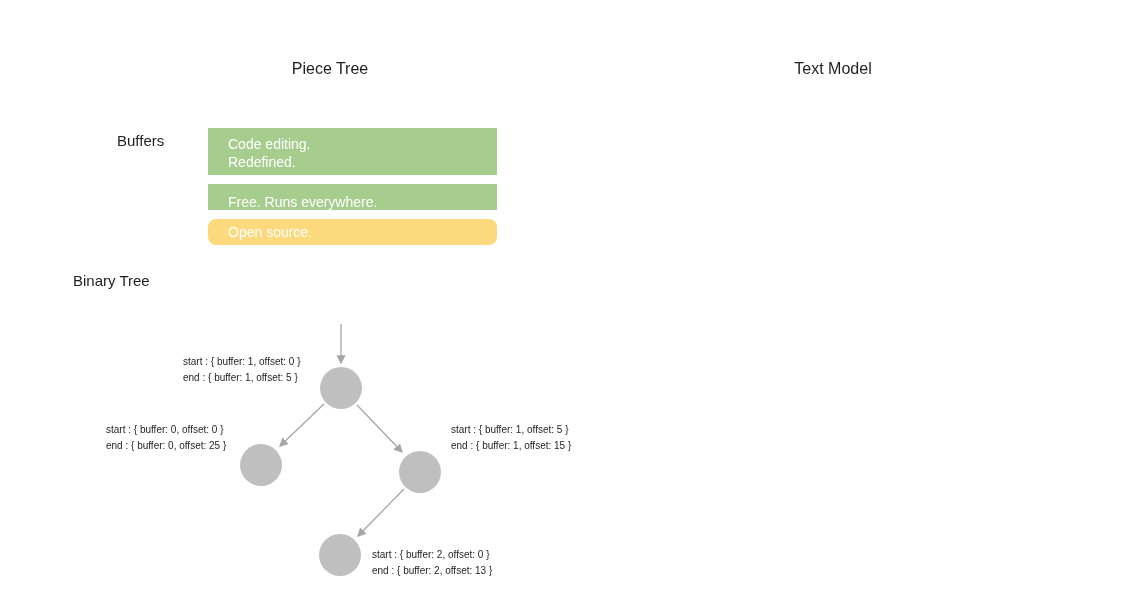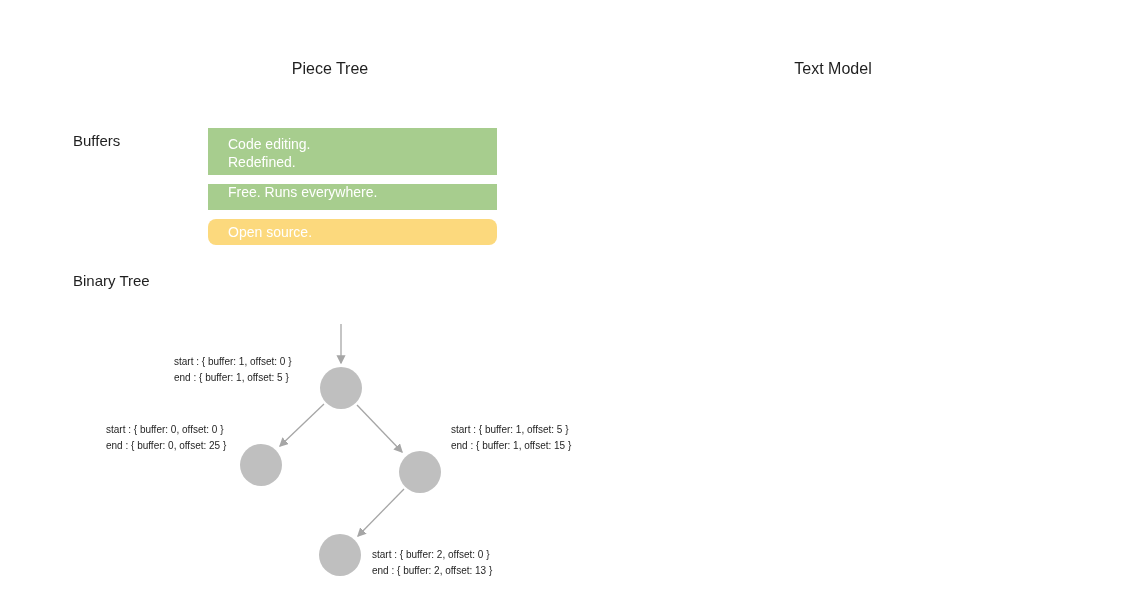--- a/index.html
+++ b/index.html
@@ -21,35 +21,35 @@
   }
   #title-left  { left: 220px; }
   #title-right { left: 723px; }
 
   .section-label {
     position: absolute;
     left: 73px;
     font-size: 15px;
     line-height: 19px;
   }
-  #buffers-label { top: 131px; }
+  #buffers-label { top: 131px; margin-left: 44px; }
   #tree-label    { top: 271px; }
 
   .buffer-box {
     position: absolute;
     left: 208px;
     width: 289px;
     box-sizing: border-box;
     color: #ffffff;
     font-size: 14px;
     padding-left: 20px;
   }
   #buffer-box-1 { top: 128px; height: 47px; background: #a7cd8e; padding-top: 7px; }
   #buffer-box-1 .box-line { line-height: 18px; }
-  #buffer-box-2 { top: 184px; height: 26px; background: #a7cd8e; display: flex; align-items: flex-start; }
+  #buffer-box-2 { top: 184px; height: 26px; background: #a7cd8e; display: flex; align-items: flex-end; }
   #buffer-box-3 { top: 219px; height: 26px; background: #fcd97d; display: flex; align-items: center; border-radius: 8px; }
 
   #edges-svg {
     position: absolute;
     left: 0; top: 0;
     width: 1133px; height: 609px;
     pointer-events: none;
   }
   .tree-node {
     position: absolute;
@@ -62,21 +62,21 @@
   #node-right-child  { left: 399px; top: 451px; }
   #node-bottom-child { left: 319px; top: 534px; }
 
   .node-label {
     position: absolute;
     font-size: 10px;
     line-height: 16px;
     white-space: nowrap;
     color: #1f1f1f;
   }
-  #label-root         { left: 174px; top: 354px; }
+  #label-root         { left: 183px; top: 354px; }
   #label-left-child   { left: 106px; top: 422px; }
   #label-right-child  { left: 451px; top: 422px; }
   #label-bottom-child { left: 372px; top: 547px; }
 </style>
 </head>
 <body>
 
 <div class="title" id="title-left">Piece Tree</div>
 <div class="title" id="title-right">Text Model</div>
 

